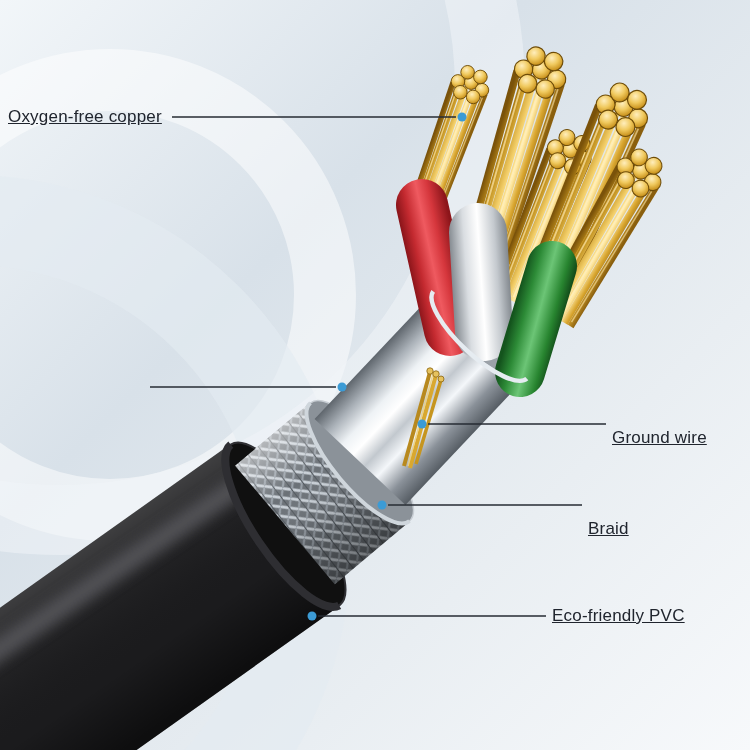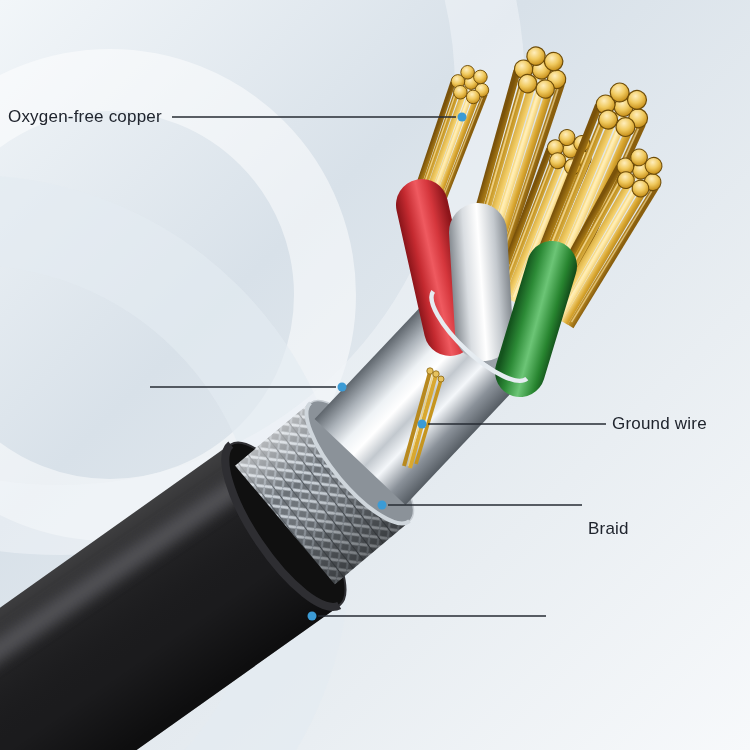--- a/index.html
+++ b/index.html
@@ -3,21 +3,21 @@
 <meta charset="utf-8">
 <style>
   html,body{margin:0;padding:0;}
   .canvas{
     position:relative;width:750px;height:750px;overflow:hidden;
     font-family:"Liberation Sans",sans-serif;background:#eef2f6;
   }
   .canvas svg{position:absolute;left:0;top:0;}
   .label{
     position:absolute;font-size:17px;line-height:22px;color:#20252e;
-    white-space:nowrap;letter-spacing:.2px;
+    white-space:nowrap;letter-spacing:.2px;text-decoration:underline;
   }
 </style>
 </head>
 <body>
 
 <div class="canvas">
 
 <svg width="750" height="750" viewBox="0 0 750 750">
   <defs>
     <linearGradient id="bgGrad" x1="0" y1="0" x2="1" y2="1">
@@ -188,16 +188,17 @@
   <g fill="#3c9bd5">
     <circle cx="462" cy="117" r="4.5"></circle>
     <circle cx="342" cy="387" r="4.5"></circle>
     <circle cx="422" cy="424" r="4.5"></circle>
     <circle cx="382" cy="505" r="4.5"></circle>
     <circle cx="312" cy="616" r="4.5"></circle>
   </g>
 </svg>
 
 <div class="label" style="left:8px;top:106px">Oxygen-free copper</div>
-<div class="label" style="left:612px;top:413px">Ground wire</div>
+<div class="label" style="left:612px;top:427px">Ground wire</div>
 <div class="label" style="left:588px;top:518px">Braid</div>
+<div class="label" style="left:552px;top:605px">Eco-friendly PVC</div>
 
 </div>
 
 </body></html>

